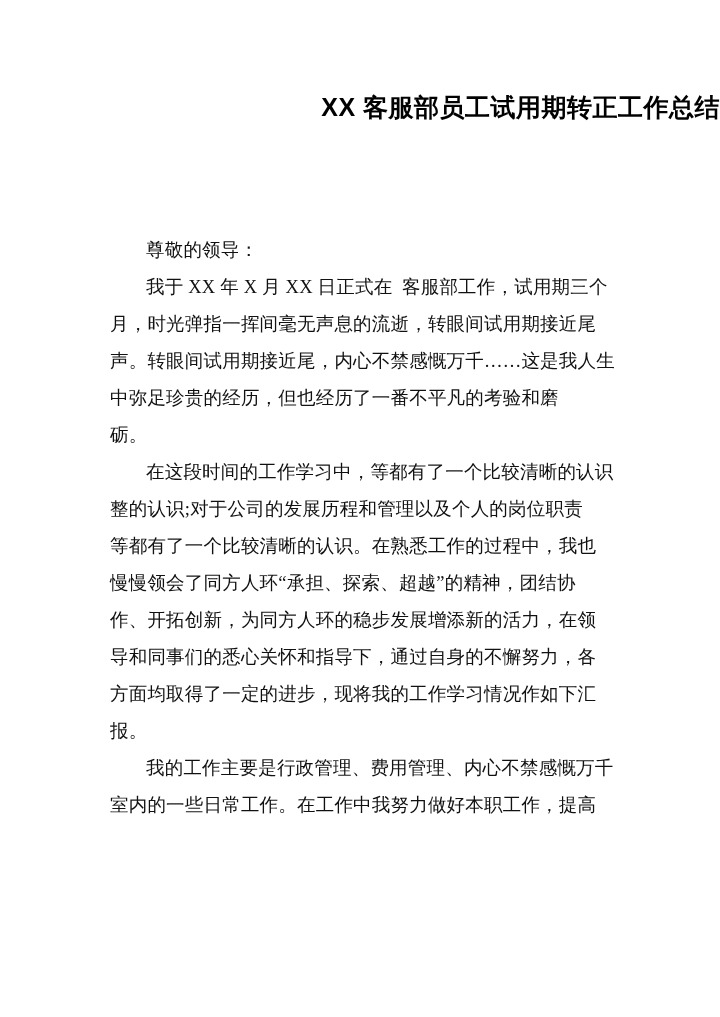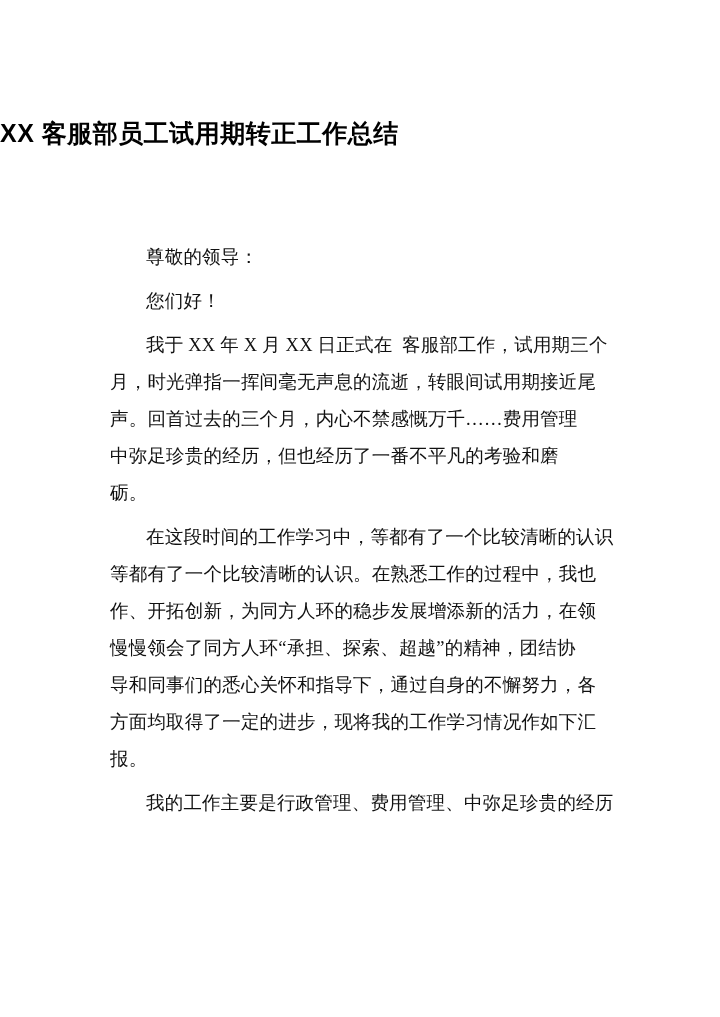--- a/index.html
+++ b/index.html
@@ -13,24 +13,24 @@
     width: 720px;
     height: 1017px;
     background: #ffffff;
     overflow: hidden;
     font-family: "Liberation Sans", "DejaVu Sans", sans-serif;
     color: #000000;
   }
 
   .doc-title {
     position: absolute;
-    top: 116px;
+    top: 90px;
     left: 0;
     width: 720px;
-    text-align: left;
+    text-align: right;
     font-family: "Liberation Sans", "DejaVu Sans", sans-serif;
     font-size: 25px;
     font-weight: bold;
     letter-spacing: 0.5px;
     line-height: 34px;
     color: #000000;
     white-space: pre;
   }
 
   .body-block {
@@ -45,52 +45,52 @@
     font-size: 18.5px;
     line-height: 37px;
     color: #111111;
     white-space: pre;
     text-align: left;
     letter-spacing: 0.2px;
   }
 
   .doc-line.indent {
     text-indent: 36px;
-    margin-top: 7px;
   }
 </style>
 </head>
 <body>
 
 <div class="page">
 
   <div class="doc-title">XX 客服部员工试用期转正工作总结</div>
 
   <div class="body-block">
 
     <div class="doc-line indent">尊敬的领导：</div>
 
-    <div class="doc-line indent">您们好！</div>
 
     <div>
       <div class="doc-line indent">我于 XX 年 X 月 XX 日正式在  客服部工作，试用期三个</div>
       <div class="doc-line">月，时光弹指一挥间毫无声息的流逝，转眼间试用期接近尾</div>
-      <div class="doc-line">声。回首过去的三个月，内心不禁感慨万千……费用管理</div>
+      <div class="doc-line">声。转眼间试用期接近尾，内心不禁感慨万千……这是我人生</div>
       <div class="doc-line">中弥足珍贵的经历，但也经历了一番不平凡的考验和磨</div>
       <div class="doc-line">砺。</div>
     </div>
 
     <div>
       <div class="doc-line indent">在这段时间的工作学习中，等都有了一个比较清晰的认识</div>
+      <div class="doc-line">整的认识;对于公司的发展历程和管理以及个人的岗位职责</div>
       <div class="doc-line">等都有了一个比较清晰的认识。在熟悉工作的过程中，我也</div>
+      <div class="doc-line">慢慢领会了同方人环“承担、探索、超越”的精神，团结协</div>
       <div class="doc-line">作、开拓创新，为同方人环的稳步发展增添新的活力，在领</div>
-      <div class="doc-line">慢慢领会了同方人环“承担、探索、超越”的精神，团结协</div>
       <div class="doc-line">导和同事们的悉心关怀和指导下，通过自身的不懈努力，各</div>
       <div class="doc-line">方面均取得了一定的进步，现将我的工作学习情况作如下汇</div>
       <div class="doc-line">报。</div>
     </div>
 
     <div>
-      <div class="doc-line indent">我的工作主要是行政管理、费用管理、中弥足珍贵的经历</div>
+      <div class="doc-line indent">我的工作主要是行政管理、费用管理、内心不禁感慨万千</div>
+      <div class="doc-line">室内的一些日常工作。在工作中我努力做好本职工作，提高</div>
     </div>
 
   </div>
 </div>
 
 </body></html>

